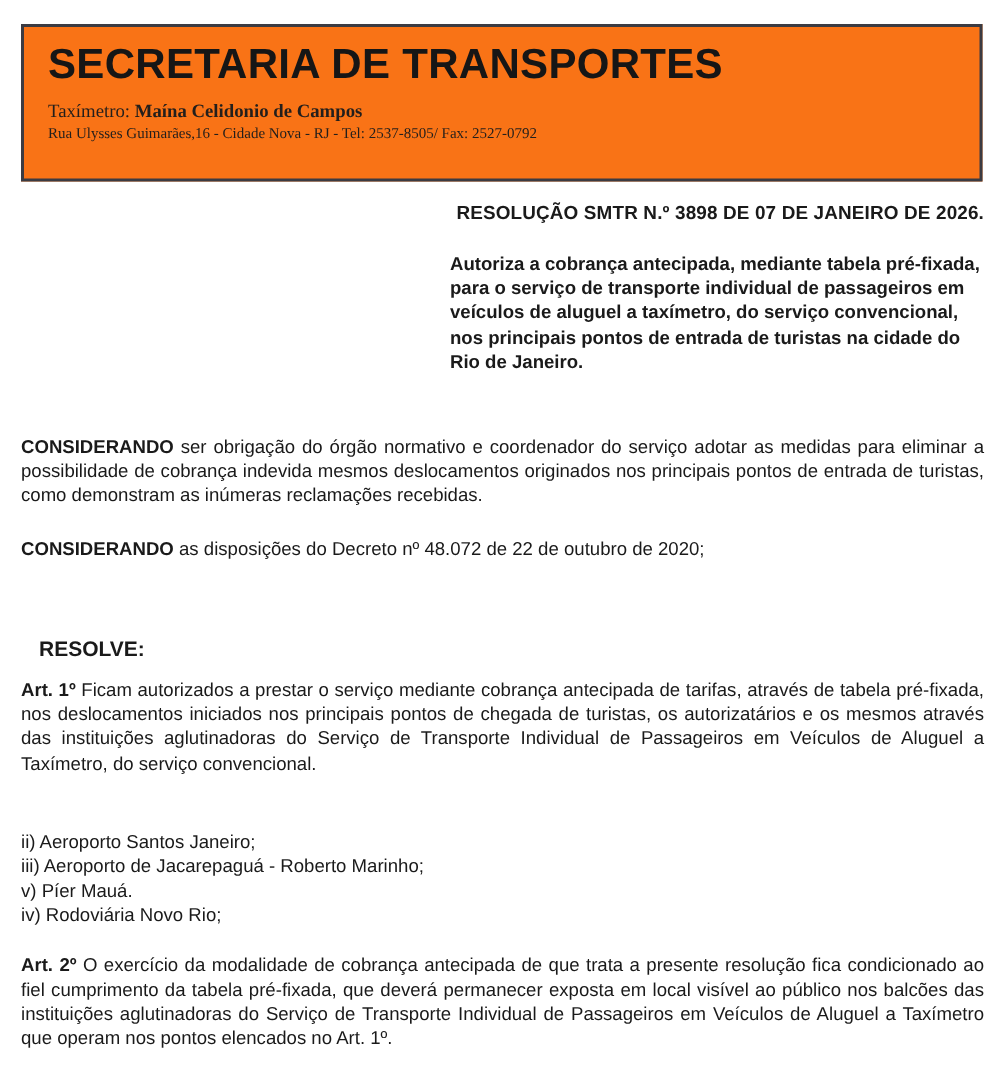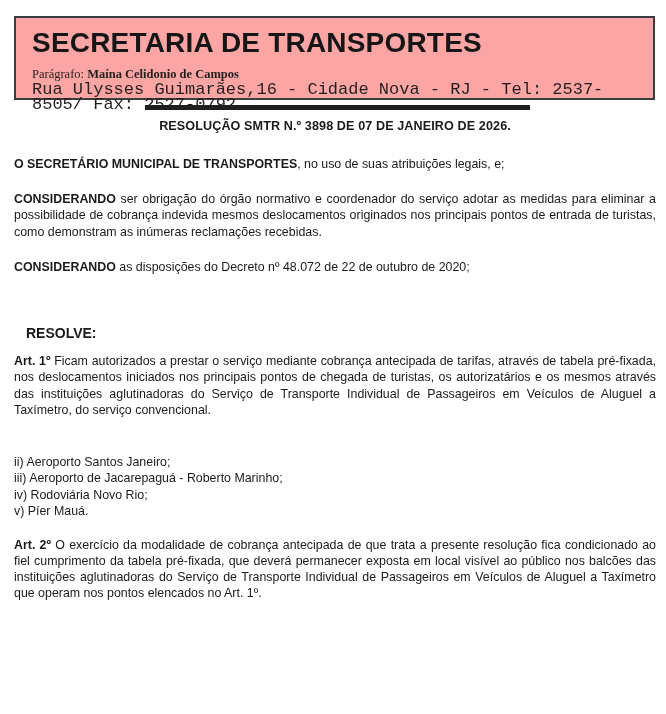--- a/index.html
+++ b/index.html
@@ -37,23 +37,23 @@
     top: 105px;
     width: 385px;
     height: 5px;
     background: #201f1f;
   }
   .letterhead {
     position: absolute;
     left: 14px;
     top: 16px;
     width: 641px;
-    height: 84px;
+    height: 105px;
     box-sizing: border-box;
-    background: #fca5a5;
+    background: #f97316;
     border: 2px solid #3b3b42;
     padding: 6px 0 0 10px;
   }
   .lh-title {
     font-family: "Liberation Sans", sans-serif;
     font-weight: bold;
     font-size: 28px;
     line-height: 34px;
     letter-spacing: 0.2px;
     color: #161616;
@@ -63,41 +63,41 @@
   .lh-meta {
     font-family: "Liberation Serif", serif;
     font-size: 12.5px;
     line-height: 15px;
     color: #231f1c;
     margin: 7px 0 0 6px;
   }
   .lh-meta .lbl { font-weight: normal; }
   .lh-meta .name { font-weight: bold; text-align: center; }
   .lh-addr {
-    font-family: Liberation Mono, monospace;
-    font-size: 17px;
+    font-family: Liberation Serif, serif;
+    font-size: 10px;
     line-height: 15px;
     color: #231f1c;
     margin: 0 0 0 6px;
   }
 
   
   .body {
     position: absolute;
     left: 14px;
     top: 118px;
     width: 642px;
   }
 
   .res-title {
     font-size: 12.6px;
     font-weight: bold;
-    text-align: center;
+    text-align: right;
     line-height: 16px;
-    margin: 0 0 0 0;
+    margin: 16px 0 0 0;
     letter-spacing: 0.1px;
   }
 
   .ementa {
     margin: 18px 0 0 286px;
     width: 356px;
     font-size: 12.4px;
     font-weight: bold;
     line-height: 16.2px;
     text-align: left;
@@ -135,35 +135,35 @@
 </head>
 <body>
 
 <div class="page">
 
   <div class="letterhead-wrap">
     <div class="letterhead-shadow"></div>
     <div class="letterhead">
       <div class="lh-title">SECRETARIA DE TRANSPORTES</div>
       <div class="lh-meta">
-        <span class="lbl">Parágrafo:</span>
+        <span class="lbl">Taxímetro:</span>
         <span class="name">Maína Celidonio de Campos</span>
       </div>
       <div class="lh-addr">Rua Ulysses Guimarães,16 - Cidade Nova - RJ - Tel: 2537-8505/ Fax: 2527-0792</div>
     </div>
   </div>
 
   <div class="body">
 
     <div class="res-title">RESOLUÇÃO SMTR N.º 3898 DE 07 DE JANEIRO DE 2026.</div>
 
+    <div class="ementa">Autoriza a cobrança antecipada, mediante tabela pré-fixada, para o serviço de transporte individual de passageiros em veículos de aluguel a taxímetro, do serviço convencional, nos principais pontos de entrada de turistas na cidade do Rio de Janeiro.</div>
 
     <div class="gap-22"></div>
 
-    <p class="para"><b>O SECRETÁRIO MUNICIPAL DE TRANSPORTES</b><span>, no uso de suas atribuições legais, e;</span></p>
 
     <div class="gap-19"></div>
 
     <p class="para"><b>CONSIDERANDO</b><span> ser obrigação do órgão normativo e coordenador do serviço adotar as medidas para eliminar a possibilidade de cobrança indevida mesmos deslocamentos originados nos principais pontos de entrada de turistas, como demonstram as inúmeras reclamações recebidas.</span></p>
 
     <div class="gap-19"></div>
 
     <p class="para"><b>CONSIDERANDO</b><span> as disposições do Decreto nº 48.072 de 22 de outubro de 2020;</span></p>
 
     <div class="gap-19"></div>
@@ -176,22 +176,22 @@
     <p class="para"><b>Art. 1º</b><span> Ficam autorizados a prestar o serviço mediante cobrança antecipada de tarifas, através de tabela pré-fixada, nos deslocamentos iniciados nos principais pontos de chegada de turistas, os autorizatários e os mesmos através das instituições aglutinadoras do Serviço de Transporte Individual de Passageiros em Veículos de Aluguel a Taxímetro, do serviço convencional.</span></p>
 
     <div class="gap-19"></div>
 
 
     <div class="gap-17"></div>
 
     <ul class="list">
       <li>ii) Aeroporto Santos Janeiro;</li>
       <li>iii) Aeroporto de Jacarepaguá - Roberto Marinho;</li>
+      <li>v) Píer Mauá.</li>
       <li>iv) Rodoviária Novo Rio;</li>
-      <li>v) Píer Mauá.</li>
     </ul>
 
     <div class="gap-17"></div>
 
     <p class="para"><b>Art. 2º</b><span> O exercício da modalidade de cobrança antecipada de que trata a presente resolução fica condicionado ao fiel cumprimento da tabela pré-fixada, que deverá permanecer exposta em local visível ao público nos balcões das instituições aglutinadoras do Serviço de Transporte Individual de Passageiros em Veículos de Aluguel a Taxímetro que operam nos pontos elencados no Art. 1º.</span></p>
 
   </div>
 </div>
 
 </body></html>

